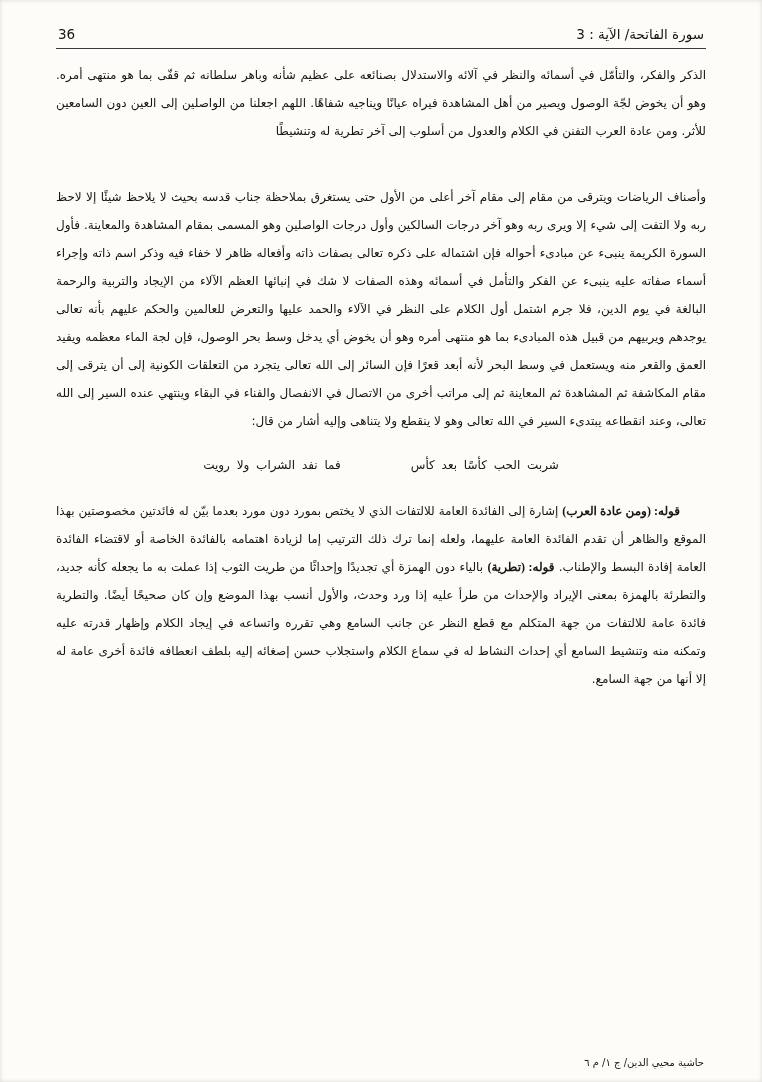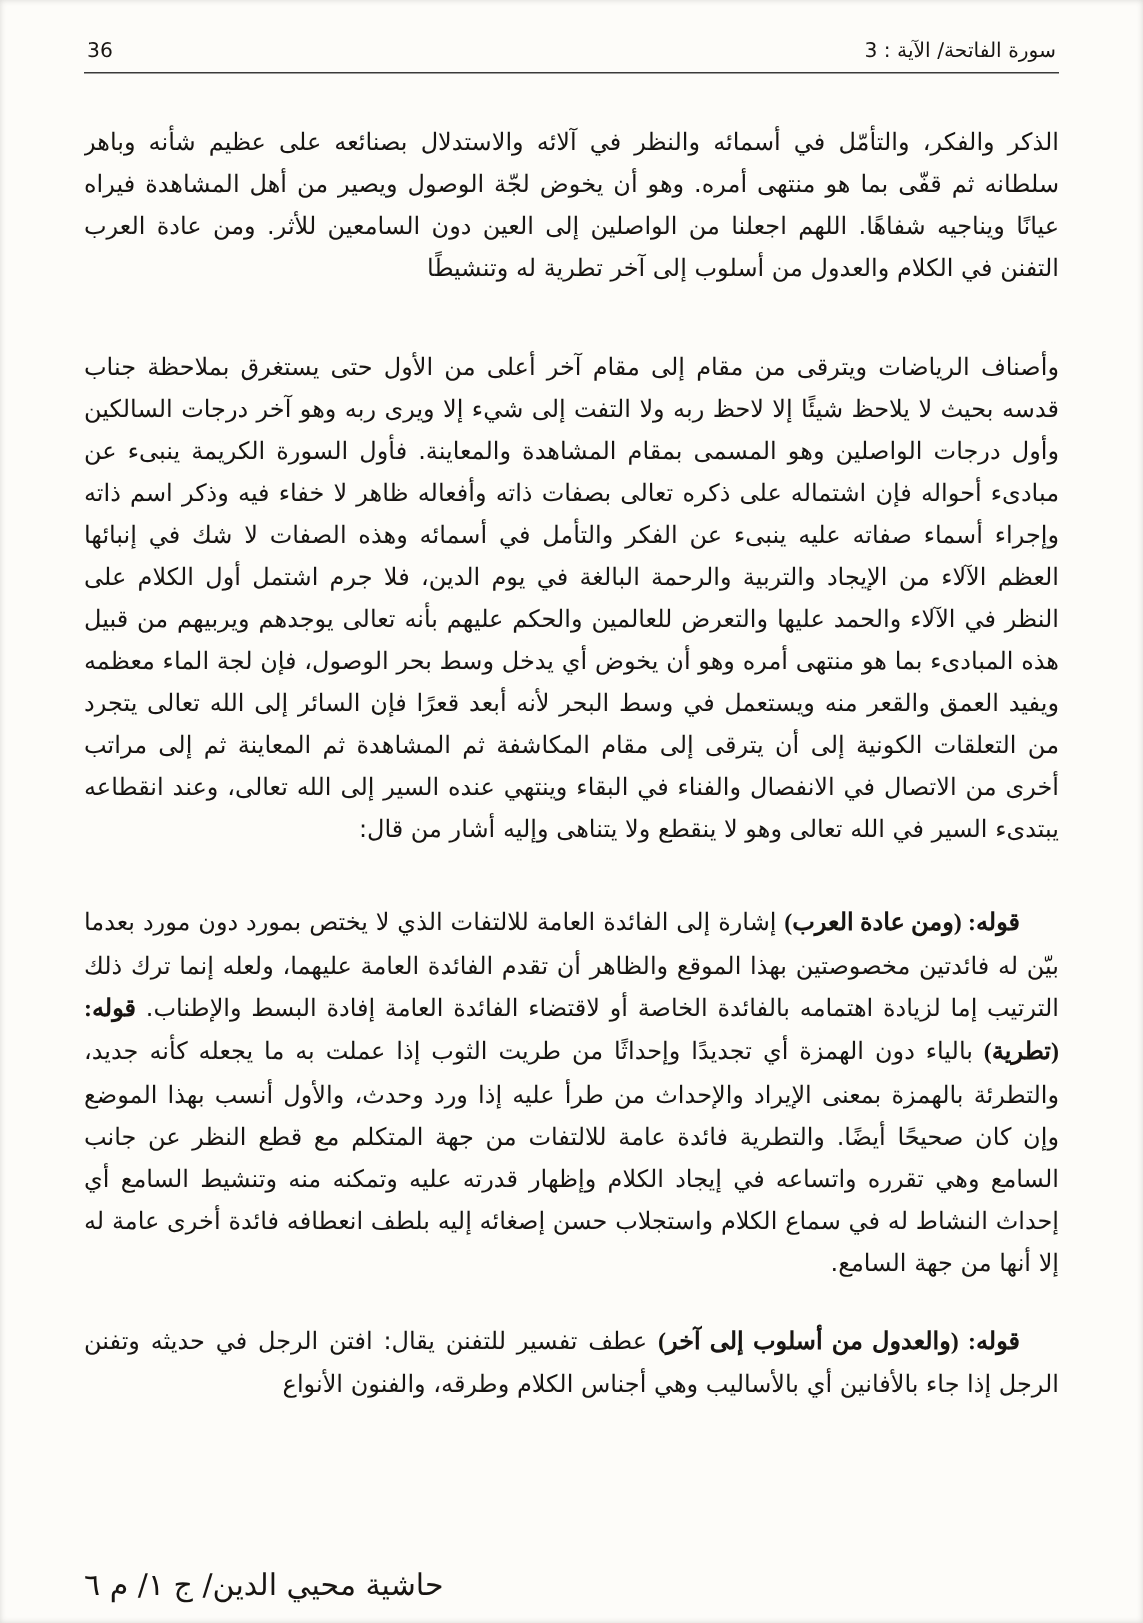--- a/index.html
+++ b/index.html
@@ -27,43 +27,43 @@
     font-size: 13.5px;
     letter-spacing: 0;
     padding: 0 2px 6px 2px;
   }
   .header-rule {
     border-bottom: 1.2px solid #3a3a3a;
     margin-bottom: 4px;
   }
   .page-body {
     flex: 1 1 auto;
-    margin-top: 28px;
-    font-size: 16px;
+    margin-top: 8px;
+    font-size: 12px;
     line-height: 28px;
     text-align: justify;
     overflow: hidden;
   }
   .para { margin-bottom: 16px; }
   .para-matn { margin-bottom: 38px; }
   .indented { text-indent: 26px; }
   .lemma { font-weight: 700; font-family: Liberation Serif, serif; }
   .verse {
     display: flex;
     justify-content: center;
     gap: 70px;
     margin: 4px 0 18px 0;
     word-spacing: 3px;
     white-space: nowrap;
   }
   .commentary-1 { margin-bottom: 24px; }
   .commentary-2 { margin-bottom: 8px; }
   .page-footer {
-    font-size: 20px;
-    text-align: left;
+    font-size: 10px;
+    text-align: right;
     padding: 2px 2px 0 0;
   }
 </style>
 </head>
 <body>
 
 <div class="page">
 
   <header class="page-header">
     <span class="header-title">سورة الفاتحة/ الآية : 3</span>
@@ -71,25 +71,26 @@
   </header>
   <div class="header-rule"></div>
 
   <main class="page-body">
 
     <p class="para para-matn">الذكر والفكر، والتأمّل في أسمائه والنظر في آلائه والاستدلال بصنائعه على عظيم شأنه وباهر سلطانه ثم قفّى بما هو منتهى أمره. وهو أن يخوض لجّة الوصول ويصير من أهل المشاهدة فيراه عيانًا ويناجيه شفاهًا. اللهم اجعلنا من الواصلين إلى العين دون السامعين للأثر. ومن عادة العرب التفنن في الكلام والعدول من أسلوب إلى آخر تطرية له وتنشيطًا</p>
 
     <p class="para">وأصناف الرياضات ويترقى من مقام إلى مقام آخر أعلى من الأول حتى يستغرق بملاحظة جناب قدسه بحيث لا يلاحظ شيئًا إلا لاحظ ربه ولا التفت إلى شيء إلا ويرى ربه وهو آخر درجات السالكين وأول درجات الواصلين وهو المسمى بمقام المشاهدة والمعاينة. فأول السورة الكريمة ينبىء عن مبادىء أحواله فإن اشتماله على ذكره تعالى بصفات ذاته وأفعاله ظاهر لا خفاء فيه وذكر اسم ذاته وإجراء أسماء صفاته عليه ينبىء عن الفكر والتأمل في أسمائه وهذه الصفات لا شك في إنبائها العظم الآلاء من الإيجاد والتربية والرحمة البالغة في يوم الدين، فلا جرم اشتمل أول الكلام على النظر في الآلاء والحمد عليها والتعرض للعالمين والحكم عليهم بأنه تعالى يوجدهم ويربيهم من قبيل هذه المبادىء بما هو منتهى أمره وهو أن يخوض أي يدخل وسط بحر الوصول، فإن لجة الماء معظمه ويفيد العمق والقعر منه ويستعمل في وسط البحر لأنه أبعد قعرًا فإن السائر إلى الله تعالى يتجرد من التعلقات الكونية إلى أن يترقى إلى مقام المكاشفة ثم المشاهدة ثم المعاينة ثم إلى مراتب أخرى من الاتصال في الانفصال والفناء في البقاء وينتهي عنده السير إلى الله تعالى، وعند انقطاعه يبتدىء السير في الله تعالى وهو لا ينقطع ولا يتناهى وإليه أشار من قال:</p>
 
     <div class="verse">
+      <span>شربت الحب كأسًا بعد كأس</span>
+      <span>فما نفد الشراب ولا رويت</span>
     </div>
 
     <p class="para indented commentary-1"><span class="lemma">قوله: (ومن عادة العرب)</span><span> إشارة إلى الفائدة العامة للالتفات الذي لا يختص بمورد دون مورد بعدما بيّن له فائدتين مخصوصتين بهذا الموقع والظاهر أن تقدم الفائدة العامة عليهما، ولعله إنما ترك ذلك الترتيب إما لزيادة اهتمامه بالفائدة الخاصة أو لاقتضاء الفائدة العامة إفادة البسط والإطناب. </span><span class="lemma">قوله: (تطرية)</span><span> بالياء دون الهمزة أي تجديدًا وإحداثًا من طريت الثوب إذا عملت به ما يجعله كأنه جديد، والتطرئة بالهمزة بمعنى الإيراد والإحداث من طرأ عليه إذا ورد وحدث، والأول أنسب بهذا الموضع وإن كان صحيحًا أيضًا. والتطرية فائدة عامة للالتفات من جهة المتكلم مع قطع النظر عن جانب السامع وهي تقرره واتساعه في إيجاد الكلام وإظهار قدرته عليه وتمكنه منه وتنشيط السامع أي إحداث النشاط له في سماع الكلام واستجلاب حسن إصغائه إليه بلطف انعطافه فائدة أخرى عامة له إلا أنها من جهة السامع.</span></p>
 
-    <p class="para indented commentary-2"><span class="lemma">قوله: (والعدول من أسلوب إلى آخر)</span><span> عطف تفسير للتفنن يقال: افتن الرجل في حديثه وتفنن الرجل إذا جاء بالأفانين أي بالأساليب وهي أجناس الكلام وطرقه، والفنون الأنواع</span></p>
 
   </main>
 
   <footer class="page-footer">
     <span>حاشية محيي الدين/ ج ١/ م ٦</span>
   </footer>
 
 </div>
 
 </body></html>

